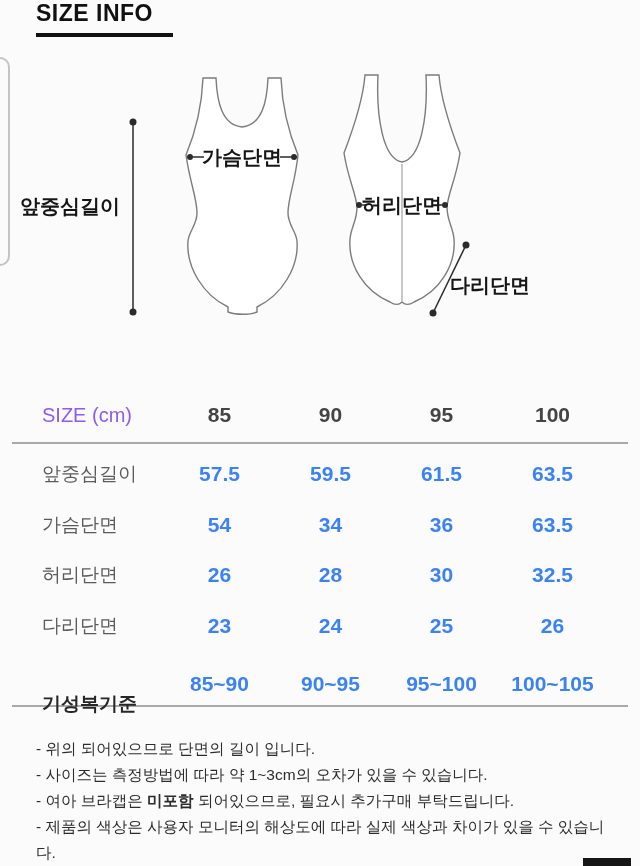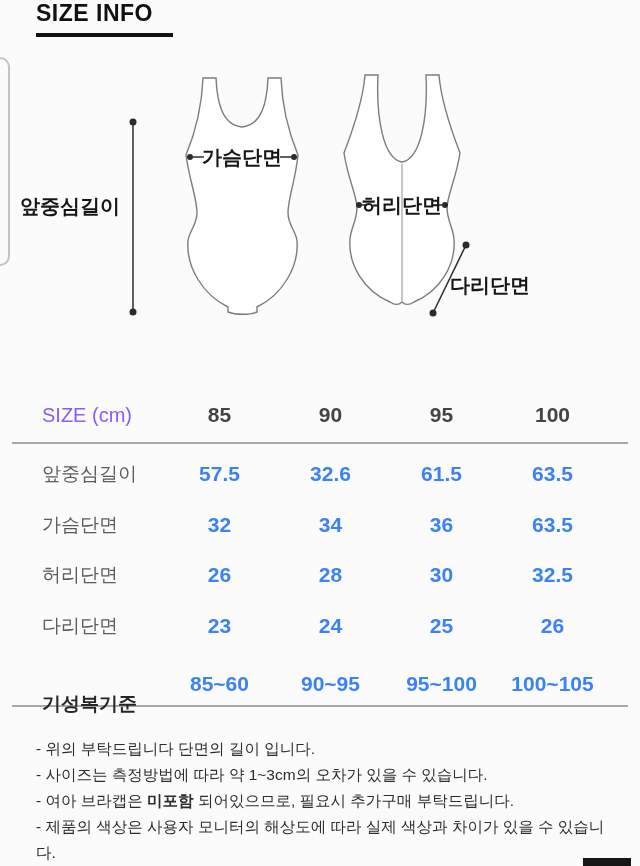--- a/index.html
+++ b/index.html
@@ -140,57 +140,57 @@
       <div class="cell-num head">85</div>
       <div class="cell-num head">90</div>
       <div class="cell-num head">95</div>
       <div class="cell-num head">100</div>
     </div>
     <div class="divider top"></div>
     <div class="t-body" id="table-body">
         <div class="t-row body">
           <div class="cell-label">앞중심길이</div>
           <div class="cell-num">57.5</div>
-          <div class="cell-num">32.6</div>
+          <div class="cell-num">59.5</div>
           <div class="cell-num">61.5</div>
           <div class="cell-num">63.5</div>
         </div>
         <div class="t-row body">
           <div class="cell-label">가슴단면</div>
-          <div class="cell-num">32</div>
+          <div class="cell-num">54</div>
           <div class="cell-num">34</div>
           <div class="cell-num">36</div>
           <div class="cell-num">63.5</div>
         </div>
         <div class="t-row body">
           <div class="cell-label">허리단면</div>
           <div class="cell-num">26</div>
           <div class="cell-num">28</div>
           <div class="cell-num">30</div>
           <div class="cell-num">32.5</div>
         </div>
         <div class="t-row body">
           <div class="cell-label">다리단면</div>
           <div class="cell-num">23</div>
           <div class="cell-num">24</div>
           <div class="cell-num">25</div>
           <div class="cell-num">26</div>
         </div>
         <div class="t-row body">
           <div class="cell-label bold">기성복기준</div>
-          <div class="cell-num">85~60</div>
+          <div class="cell-num">85~90</div>
           <div class="cell-num">90~95</div>
           <div class="cell-num">95~100</div>
           <div class="cell-num">100~105</div>
         </div>
       </div>
     <div class="divider bottom"></div>
   </div>
 
   <div class="notes" id="notes">
-      <div><span>- 위의 부탁드립니다 단면의 길이 입니다.</span></div>
+      <div><span>- 위의 되어있으므로 단면의 길이 입니다.</span></div>
       <div><span>- 사이즈는 측정방법에 따라 약 1~3cm의 오차가 있을 수 있습니다.</span></div>
       <div><span>- 여아 브라캡은 </span><span class="note-bold">미포함</span><span> 되어있으므로, 필요시 추가구매 부탁드립니다.</span></div>
       <div><span>- 제품의 색상은 사용자 모니터의 해상도에 따라 실제 색상과 차이가 있을 수 있습니다.</span></div>
     </div>
 
   <div class="black-bar"></div>
 </div>
 
 </body></html>

